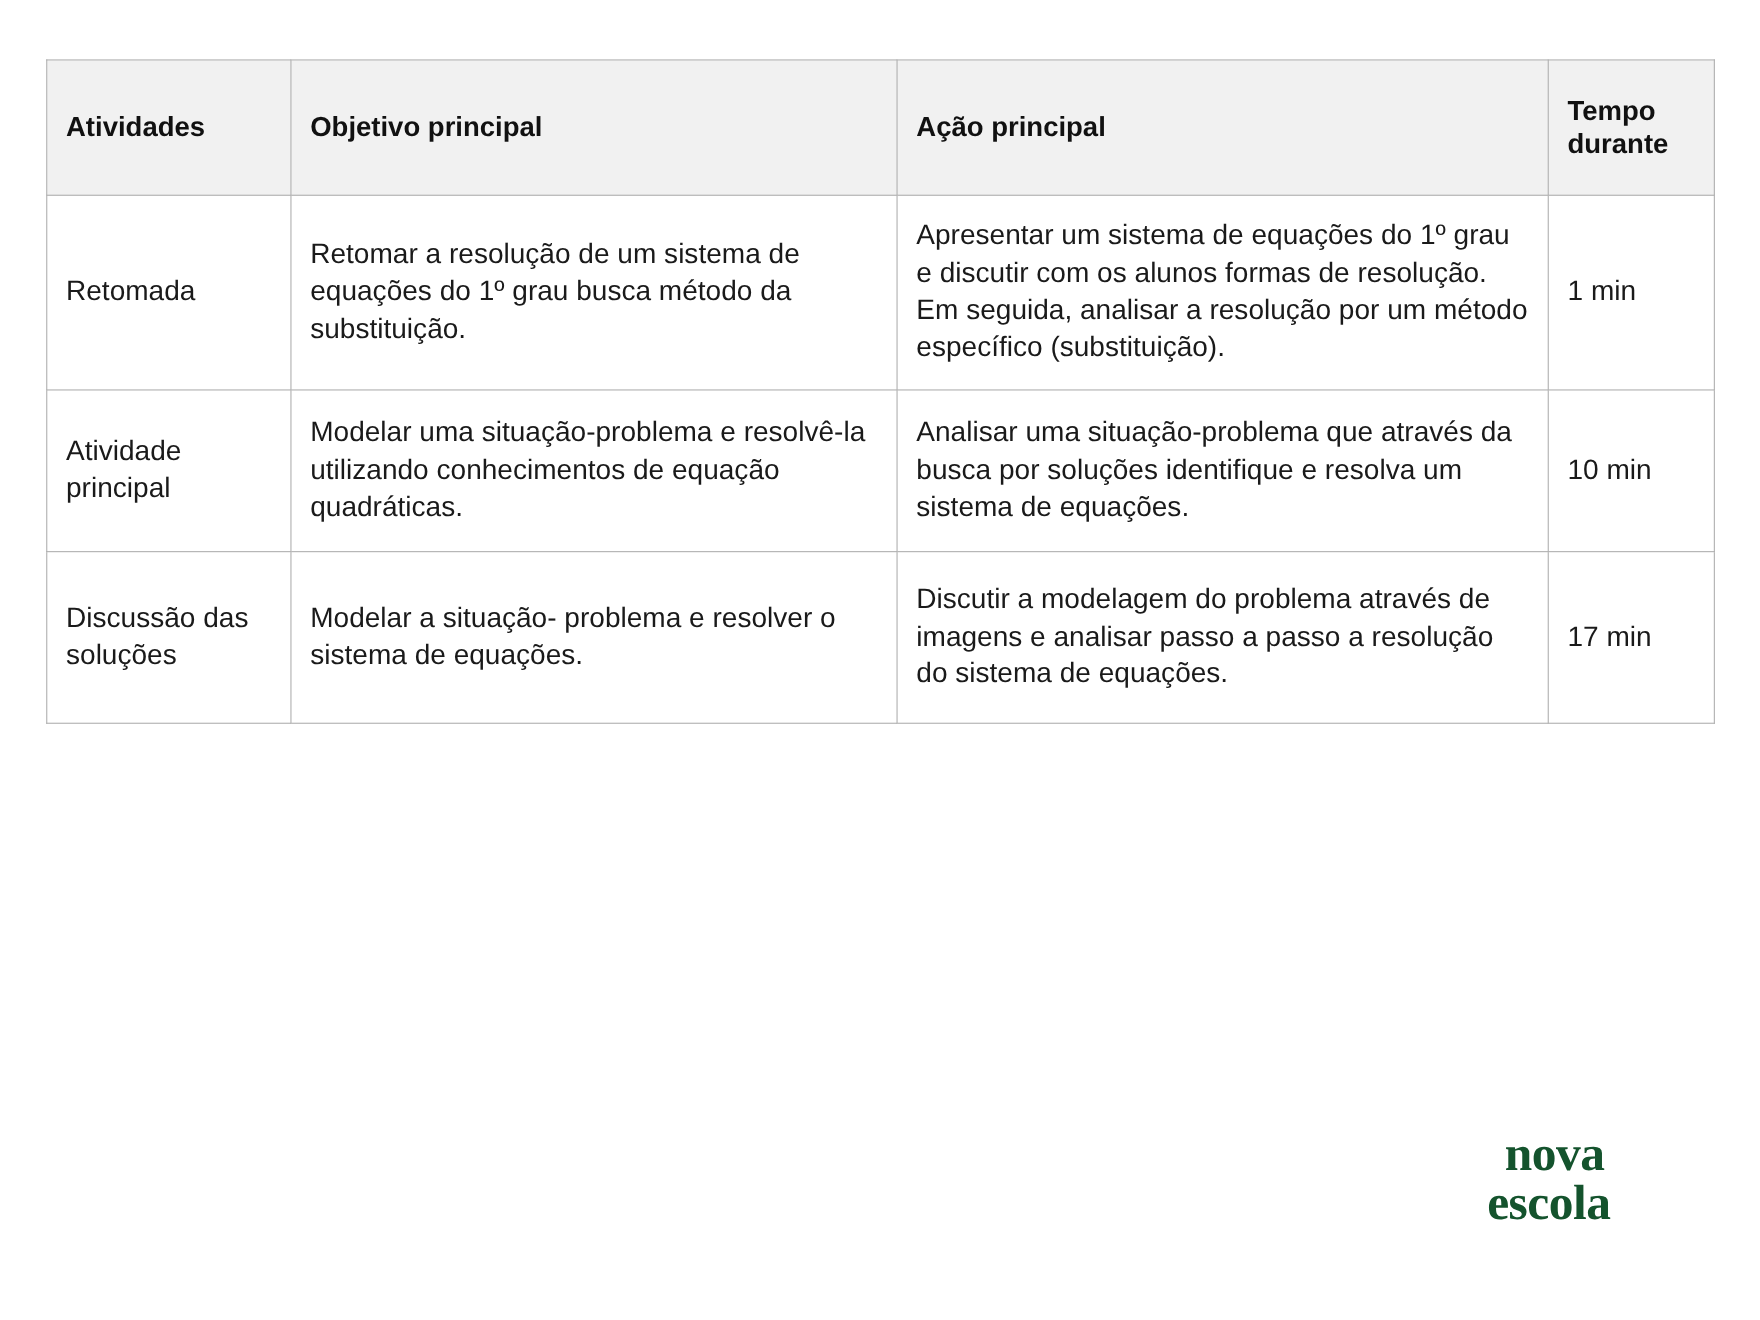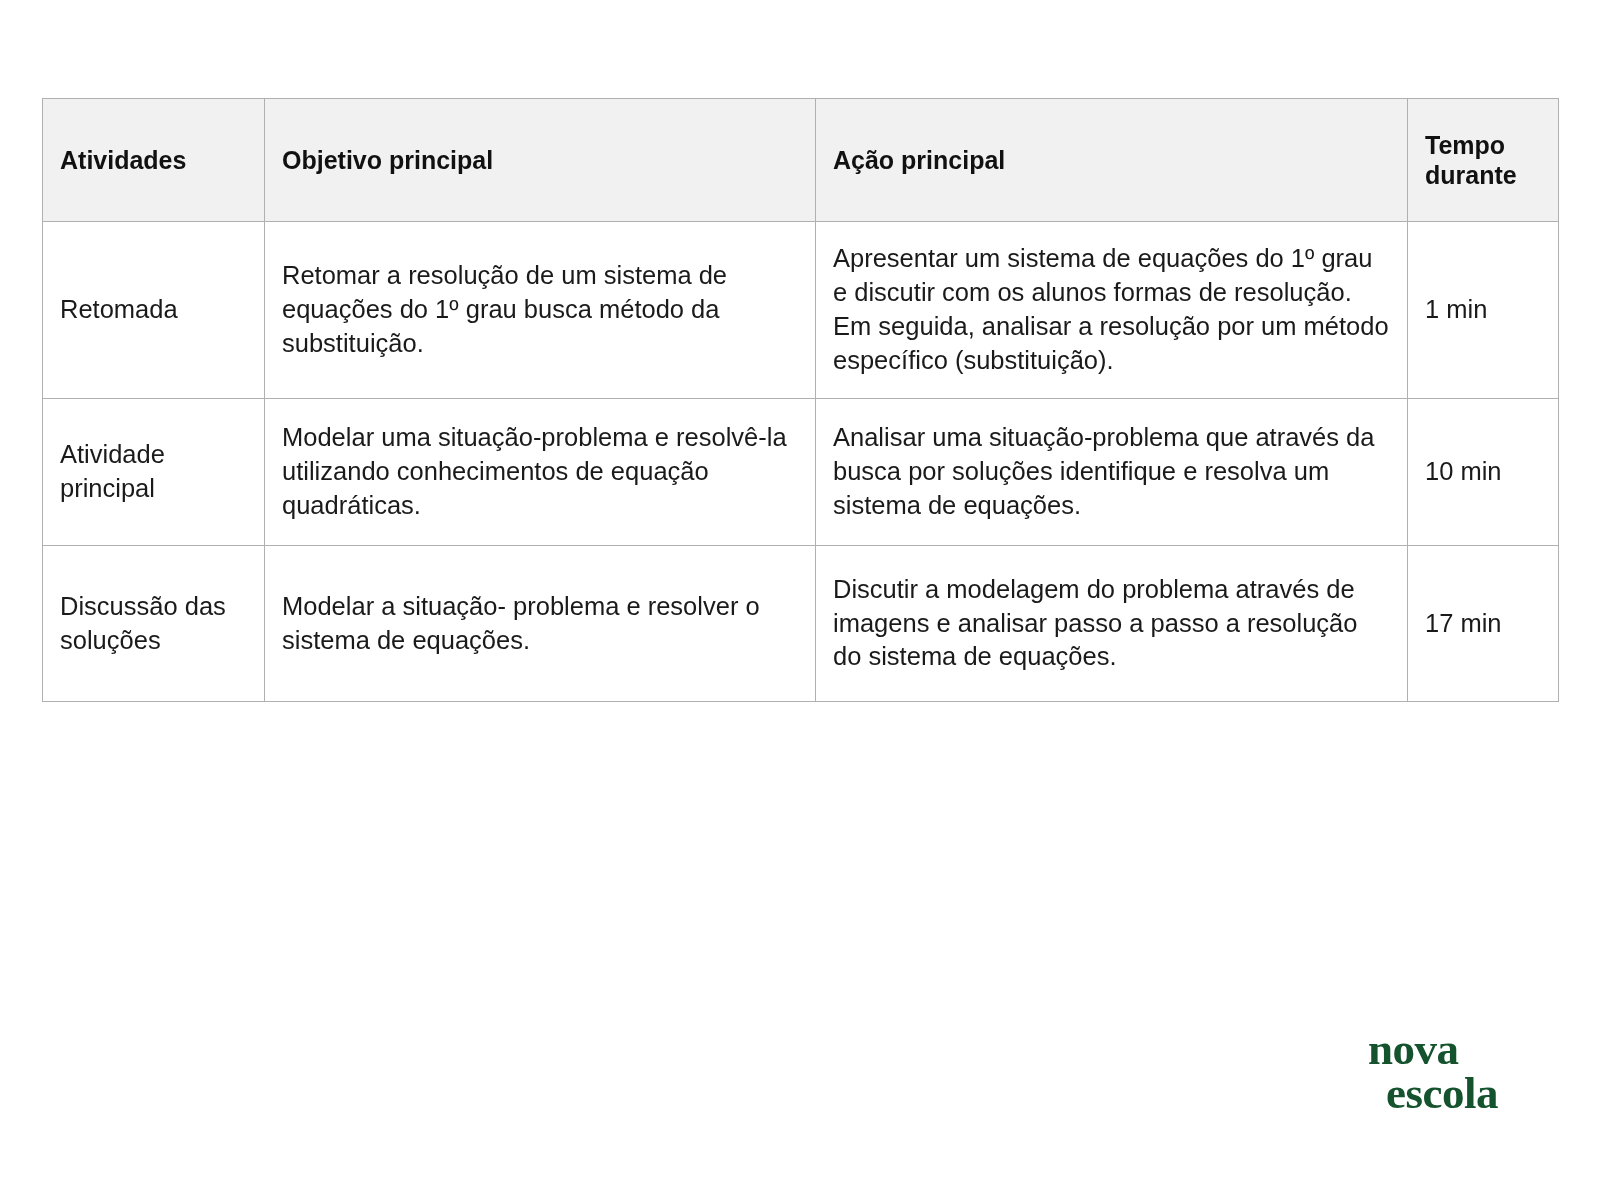--- a/index.html
+++ b/index.html
@@ -22,21 +22,20 @@
     width: 1600px;
     height: 1200px;
     background: #ffffff;
   }
 
   .table-wrap {
     position: absolute;
     left: 42px;
     top: 54px;
     width: 1516px;
-    margin-top: 44px;
   }
 
   table.plan-table {
     border-collapse: collapse;
     table-layout: fixed;
     width: 1516px;
     background: #ffffff;
   }
 
   table.plan-table th,
@@ -89,21 +88,21 @@
     text-align: left;
     font-family: "Liberation Serif", serif;
     font-weight: bold;
     font-size: 45px;
     line-height: 0.97;
     color: #14532d;
     letter-spacing: -0.5px;
     user-select: none;
   }
   .logo .l1 { display: block; padding-left: 16px; }
-  .logo .l2 { display: block; text-align: center; }
+  .logo .l2 { display: block; }
 </style>
 </head>
 <body>
 
 <div class="page">
 
   <div class="table-wrap">
     <table class="plan-table">
       <colgroup>
         <col class="c-atividade">

